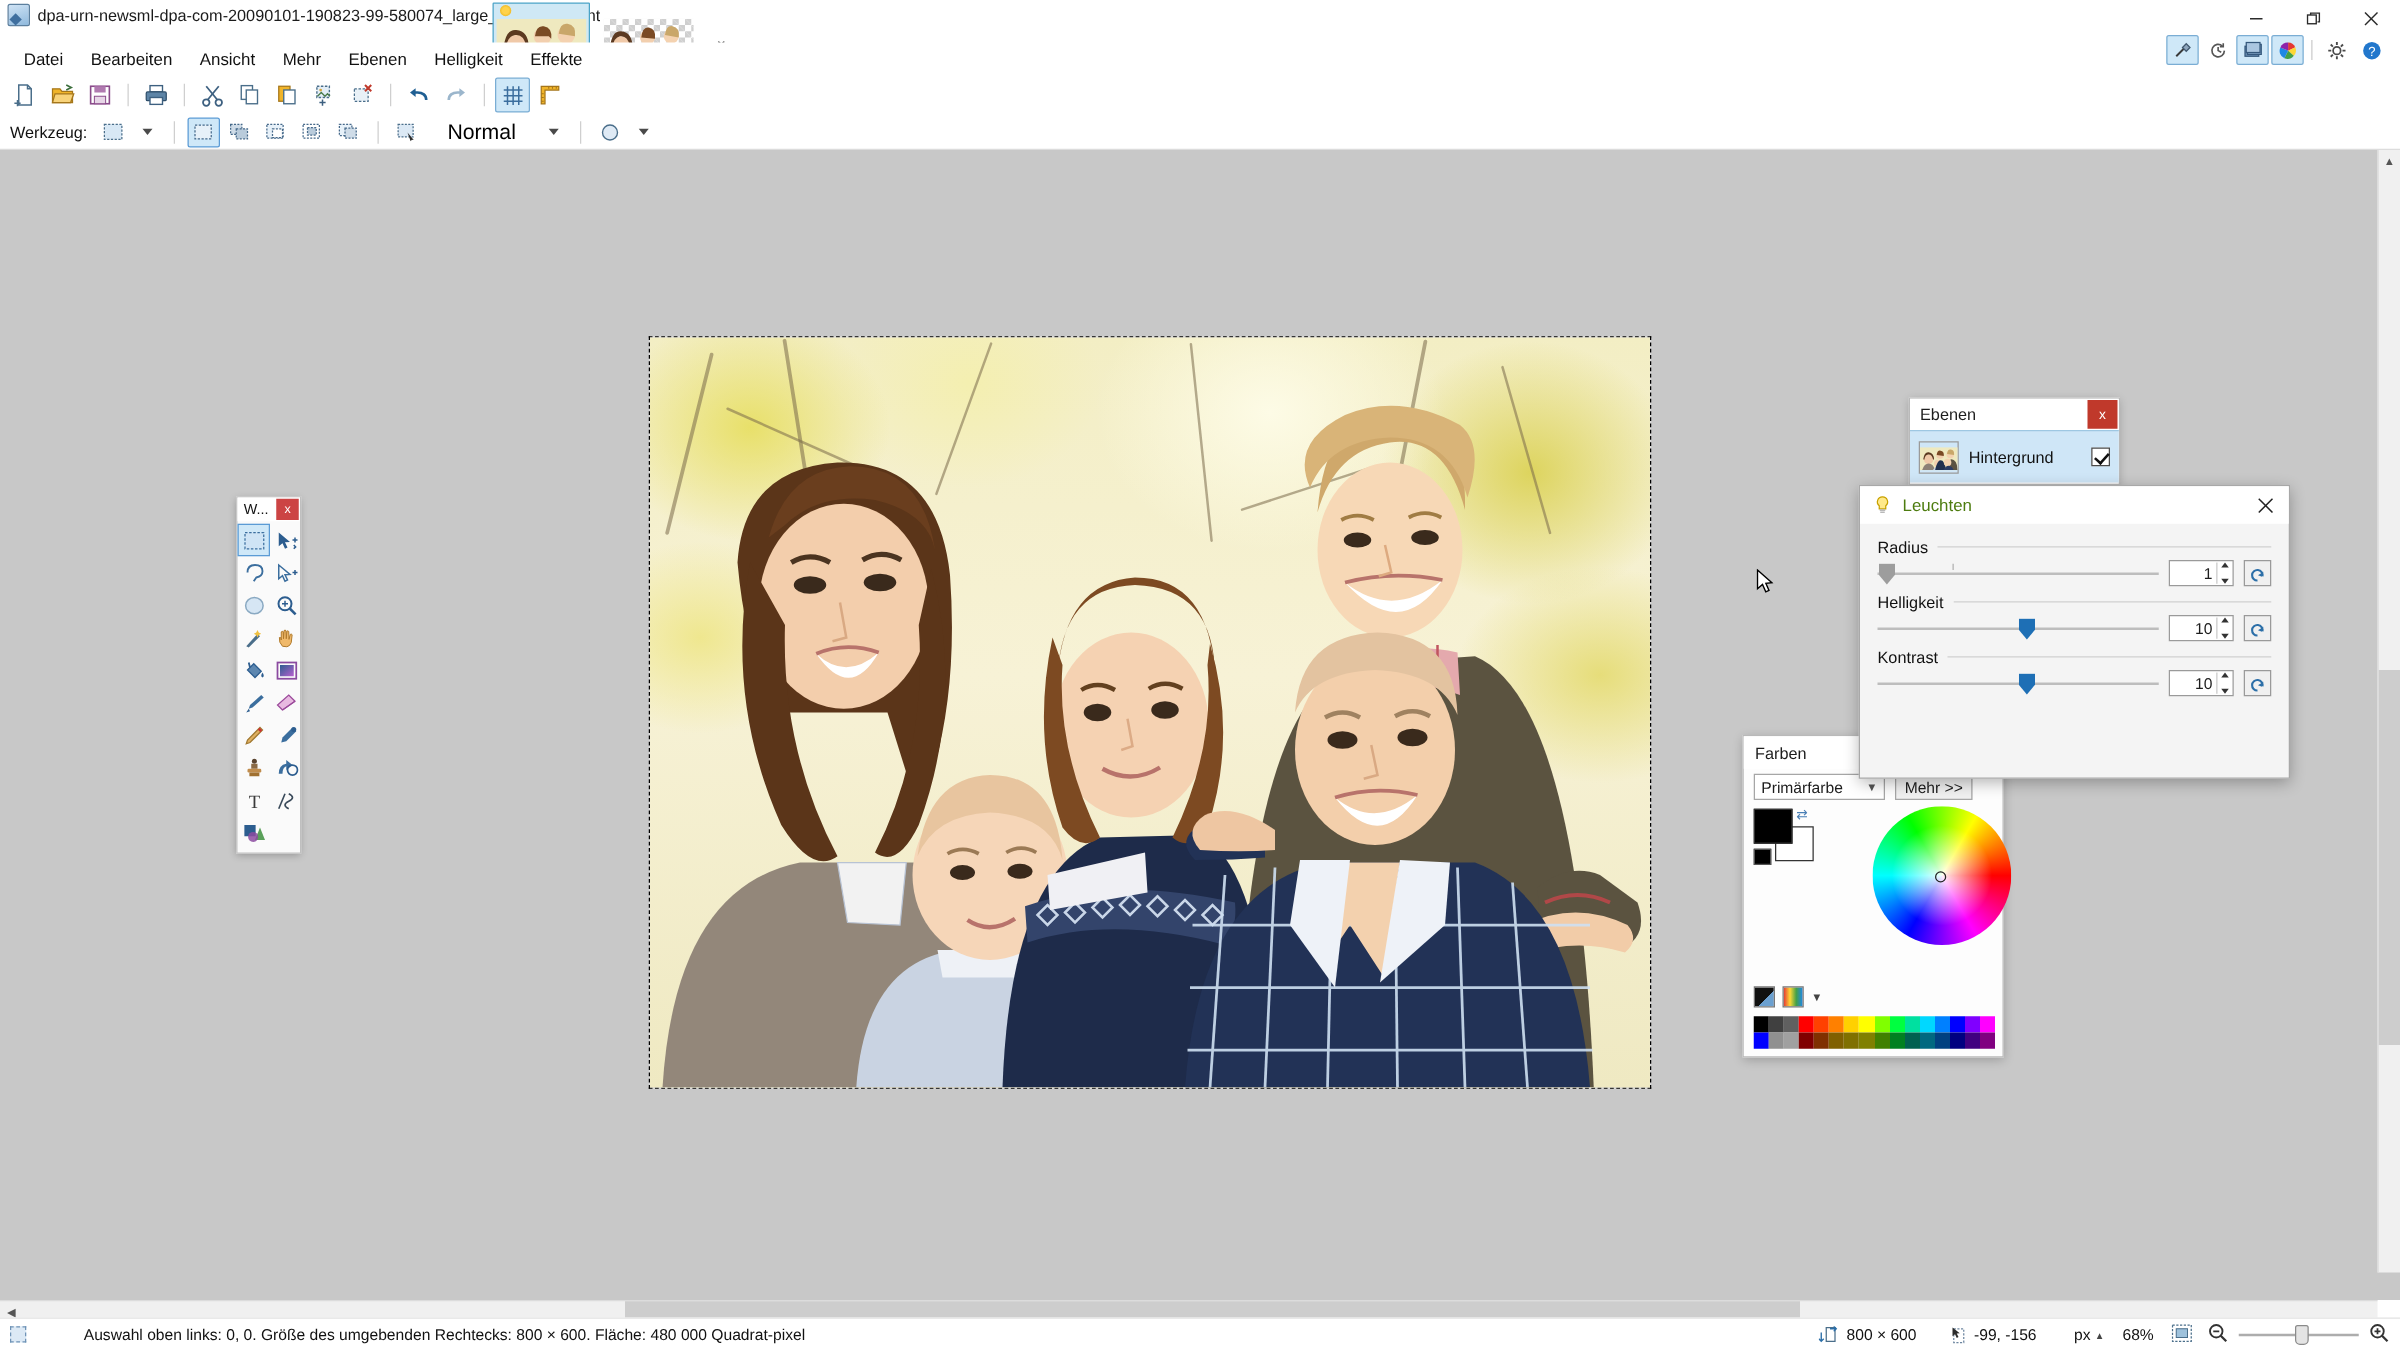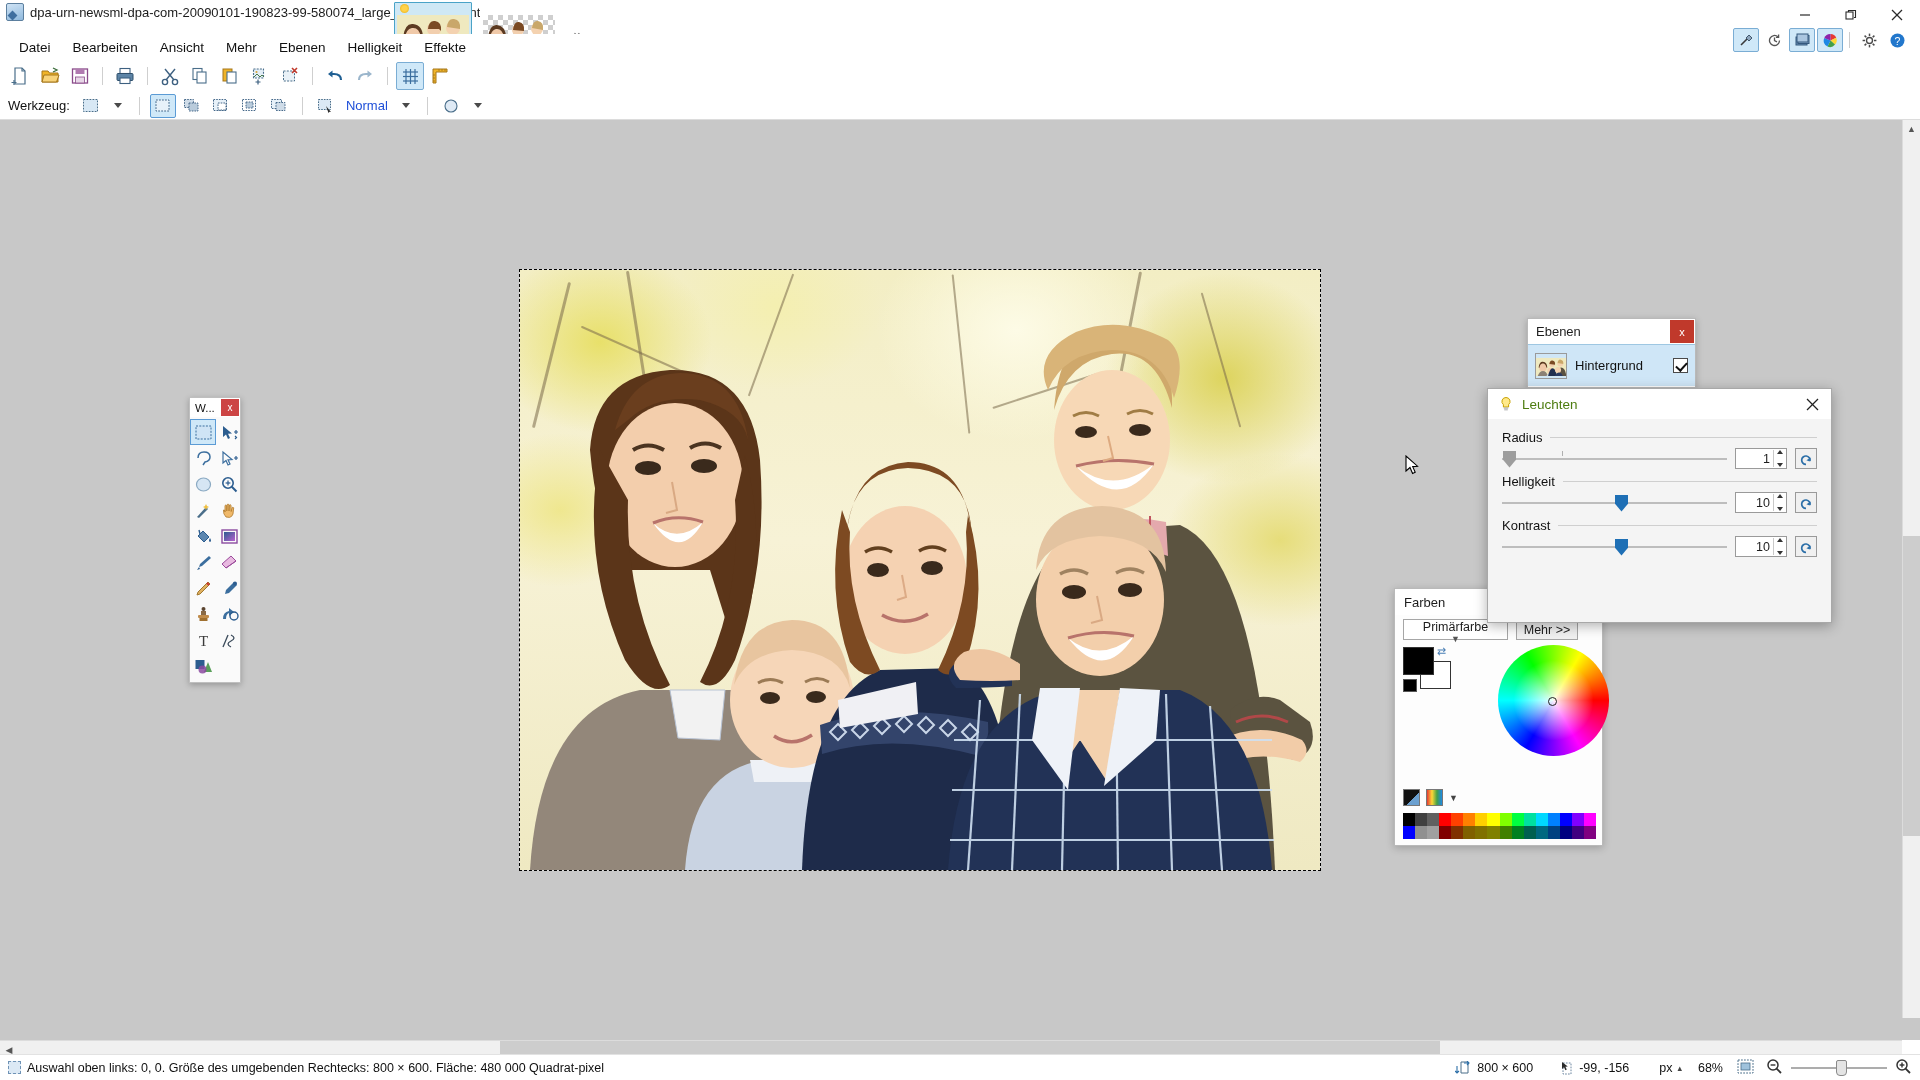--- a/index.html
+++ b/index.html
@@ -99,21 +99,21 @@
   }
   .opt-label { font-size:13px; color:#111; margin-right:5px; }
   .opt-btn {
     width:26px; height:24px; display:flex; align-items:center; justify-content:center;
     border:1px solid transparent; border-radius:2px;
   }
   .opt-btn.on { background:#cfe8f8; border-color:#5b9bd5; }
   .caret { width:0;height:0;border-left:4px solid transparent;border-right:4px solid transparent;
            border-top:5px solid #4a4a4a; margin:0 7px; }
   .opt-sep { width:1px; height:18px; background:#cfcfcf; margin:0 7px; }
-  .opt-text { font-size:13px; color:#1d4ed8; margin:0 4px; }
+  .opt-text { font-size:17px; color:#000000; margin:0 16px; }
 
   
   .workspace {
     position:absolute; left:0; top:120px; width:1920px; height:920px;
     background:#c8c8c8; overflow:hidden;
   }
   .canvas-wrap {
     position:absolute; left:520px; top:150px; width:800px; height:600px;
     outline:1px dashed #000;
     box-shadow:0 0 0 1px rgba(255,255,255,0.35);
@@ -144,21 +144,21 @@
   .hscroll{
     position:absolute; left:0; bottom:22px; width:1902px; height:18px; background:#f0f0f0;
     border-top:1px solid #dcdcdc;
   }
   .hscroll .arrow{width:18px;height:18px;display:flex;align-items:center;justify-content:center;color:#555;font-size:9px;position:absolute;top:0;}
   .hscroll .thumbh{position:absolute;left:500px;top:0;width:940px;height:17px;background:#cdcdcd;}
 
   
   .statusbar{
     position:absolute; left:0; bottom:0; width:1920px; height:26px; background:#fff;
-    border-top:1px solid #e2e2e2; display:flex; align-items:center; font-size:12.5px; color:#111;
+    border-top:1px solid #e2e2e2; display:flex; align-items:center; font-size:12.5px; color:#111;gap:40px;
   }
   .status-sel-icon{width:13px;height:13px;border:1px dashed #6f93b6;background:#dce9f5;margin:0 6px 0 8px;}
   .status-right{position:absolute;right:8px;top:0;height:26px;display:flex;align-items:center;gap:8px;}
   .sb-item{display:flex;align-items:center;gap:5px;}
   .zoom-slider{position:relative;width:96px;height:14px;display:flex;align-items:center;}
   .zoom-slider .track{position:absolute;left:0;right:0;height:2px;background:#adadad;}
   .zoom-slider .knob{position:absolute;left:45px;width:11px;height:16px;background:#e4e4e4;border:1px solid #8a8a8a;border-radius:2px 2px 4px 4px;}
 
   
   .palette{
@@ -187,21 +187,21 @@
   
   .colors{
     position:absolute; left:1394px; top:588px; width:209px; height:258px;
     background:#fdfdfd; border:1px solid #b9b9b9; box-shadow:0 2px 8px rgba(0,0,0,.22);
   }
   .colors-title{height:26px;display:flex;align-items:center;padding-left:9px;font-size:13px;background:#fff;}
   .colors-body{padding:4px 8px 0 8px;}
   .col-row1{display:flex;align-items:center;gap:8px;}
   .col-select{
     width:105px;height:21px;border:1px solid #a6a6a6;background:#fff;display:flex;align-items:center;
-    justify-content:space-between;padding:0 5px;font-size:12.5px;flex-direction:column;
+    justify-content:space-between;padding:0 5px;font-size:12.5px;
   }
   .col-more{
     width:62px;height:21px;border:1px solid #a6a6a6;background:#f0f0f0;display:flex;align-items:center;
     justify-content:center;font-size:12.5px;
   }
   .swatch-area{position:relative;width:56px;height:48px;margin-top:7px;}
   .sw-prim{position:absolute;left:0;top:0;width:31px;height:28px;background:#000;border:1px solid #333;z-index:2;}
   .sw-sec{position:absolute;left:17px;top:14px;width:31px;height:28px;background:#fff;border:1px solid #333;}
   .sw-swap{position:absolute;left:34px;top:-2px;font-size:11px;color:#4a7fb5;}
   .sw-reset{position:absolute;left:0;top:32px;width:14px;height:13px;background:#000;border:1px solid #555;}

